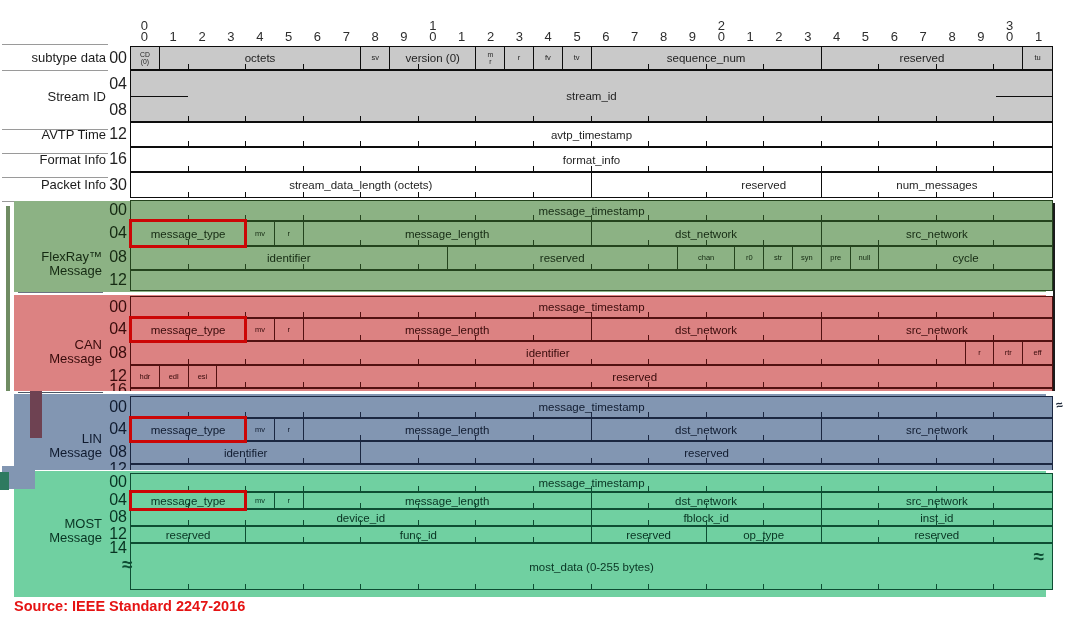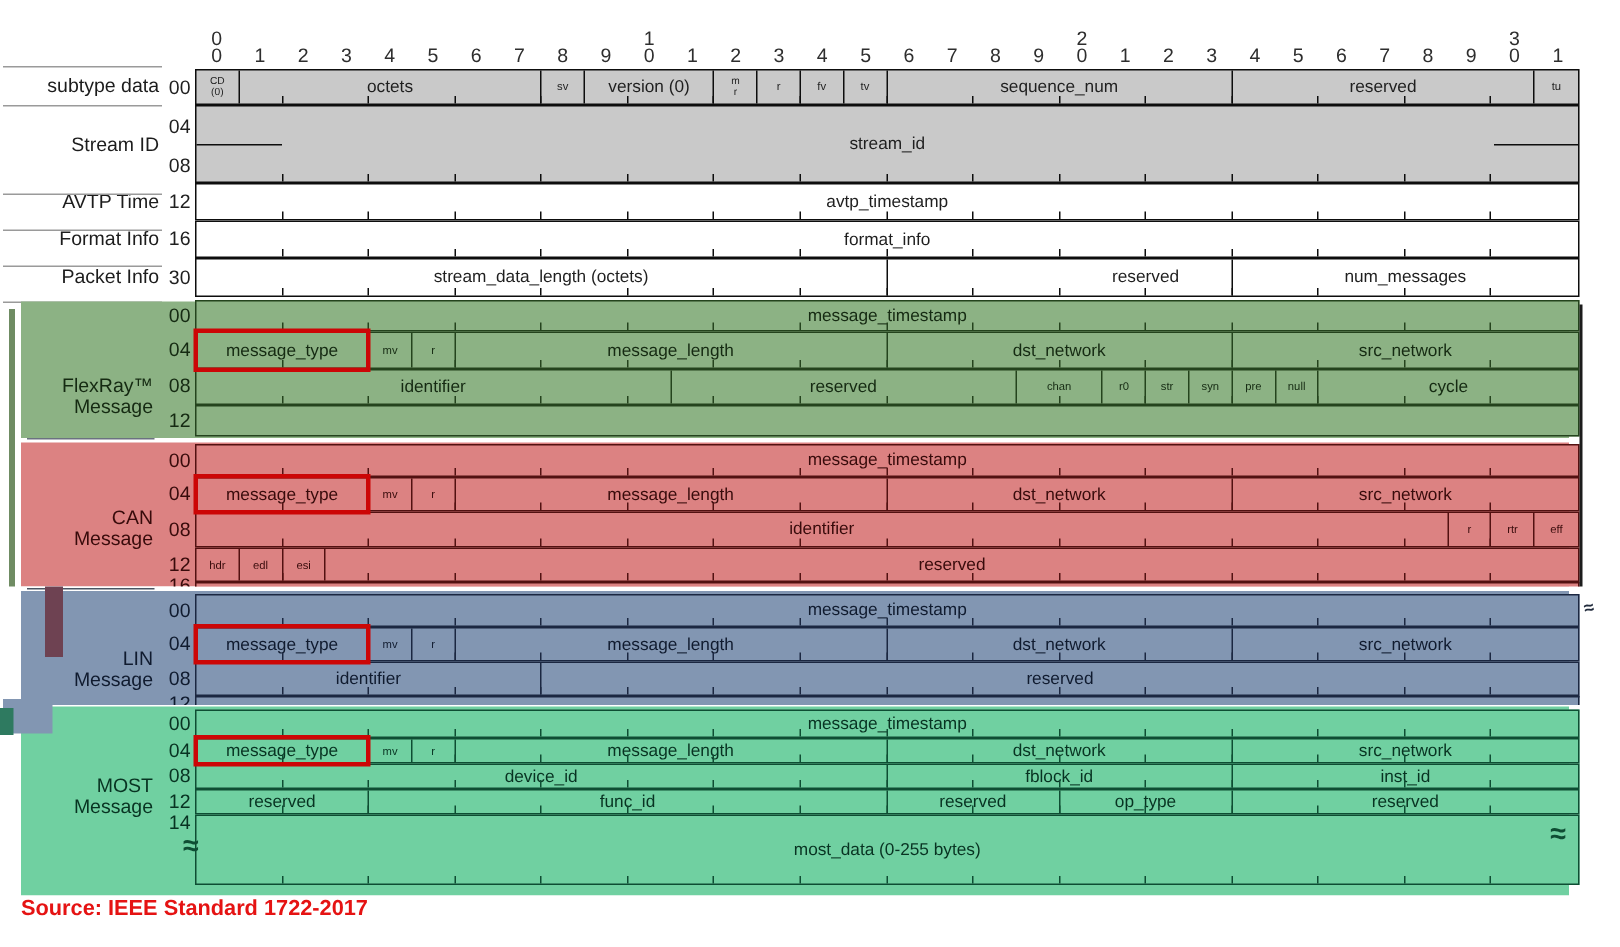--- a/index.html
+++ b/index.html
@@ -16,21 +16,21 @@
   .cell.sm{font-size:7.5px;line-height:8px;}
   .cell.xs{font-size:6.8px;line-height:7px;}
   .tick{position:absolute;bottom:0;width:1px;height:5px;}
   .stub{position:absolute;}
   .hlbox{position:absolute;left:-2px;top:-3px;right:-2px;bottom:-3px;border:3px solid #cc0606;
          z-index:9;pointer-events:none;}
   .brk{position:absolute;font-size:19px;font-weight:bold;z-index:5;line-height:18px;}
   
   .hlabel{position:absolute;left:0;width:106px;text-align:right;font-size:13px;color:#1c1c1c;
           transform:translateY(-50%);white-space:nowrap;}
-  .off{position:absolute;left:101px;width:26px;text-align:right;font-size:13px;
+  .off{position:absolute;left:101px;width:26px;text-align:right;font-size:16px;
        transform:translateY(-50%);}
   .sep{position:absolute;height:1px;}
   
   .blockc{position:absolute;left:0;width:1080px;overflow:hidden;z-index:2;}
   .bbg{position:absolute;left:14px;width:1032px;}
   .bname{position:absolute;left:0;width:102px;text-align:right;font-size:13px;line-height:14px;
          white-space:nowrap;}
   .src{position:absolute;left:14px;top:598px;font-size:14.5px;font-weight:bold;color:#e51313;}
   .squig{position:absolute;font-size:12px;font-weight:bold;color:#222c3d;}
 </style>
@@ -786,14 +786,14 @@
       </div>
     </div>
   <div id="artifacts">
       <div class="abs" style="left: 6px; top: 206px; width: 4px; height: 185px; background: rgb(111, 140, 99); z-index: 1;"></div>
       <div class="abs" style="left: 1053px; top: 203px; width: 2px; height: 188px; background: rgb(28, 28, 28); z-index: 4;"></div>
       <div class="abs" style="left: 30px; top: 391px; width: 12px; height: 47px; background: rgb(110, 66, 82); z-index: 6;"></div>
       <div class="abs" style="left: 2px; top: 466px; width: 33px; height: 23px; background: rgb(130, 150, 178); z-index: 4;"></div>
       <div class="abs" style="left: 0px; top: 472px; width: 9px; height: 18px; background: rgb(46, 122, 96); z-index: 6;"></div>
       <div class="squig" style="left: 1056px; top: 398px; transform: rotate(-12deg);">≈</div>
     </div>
-  <div class="src">Source: IEEE Standard 1722-2017</div>
+  <div class="src">Source: IEEE Standard 2247-2016</div>
 </div>
 
 </body></html>

